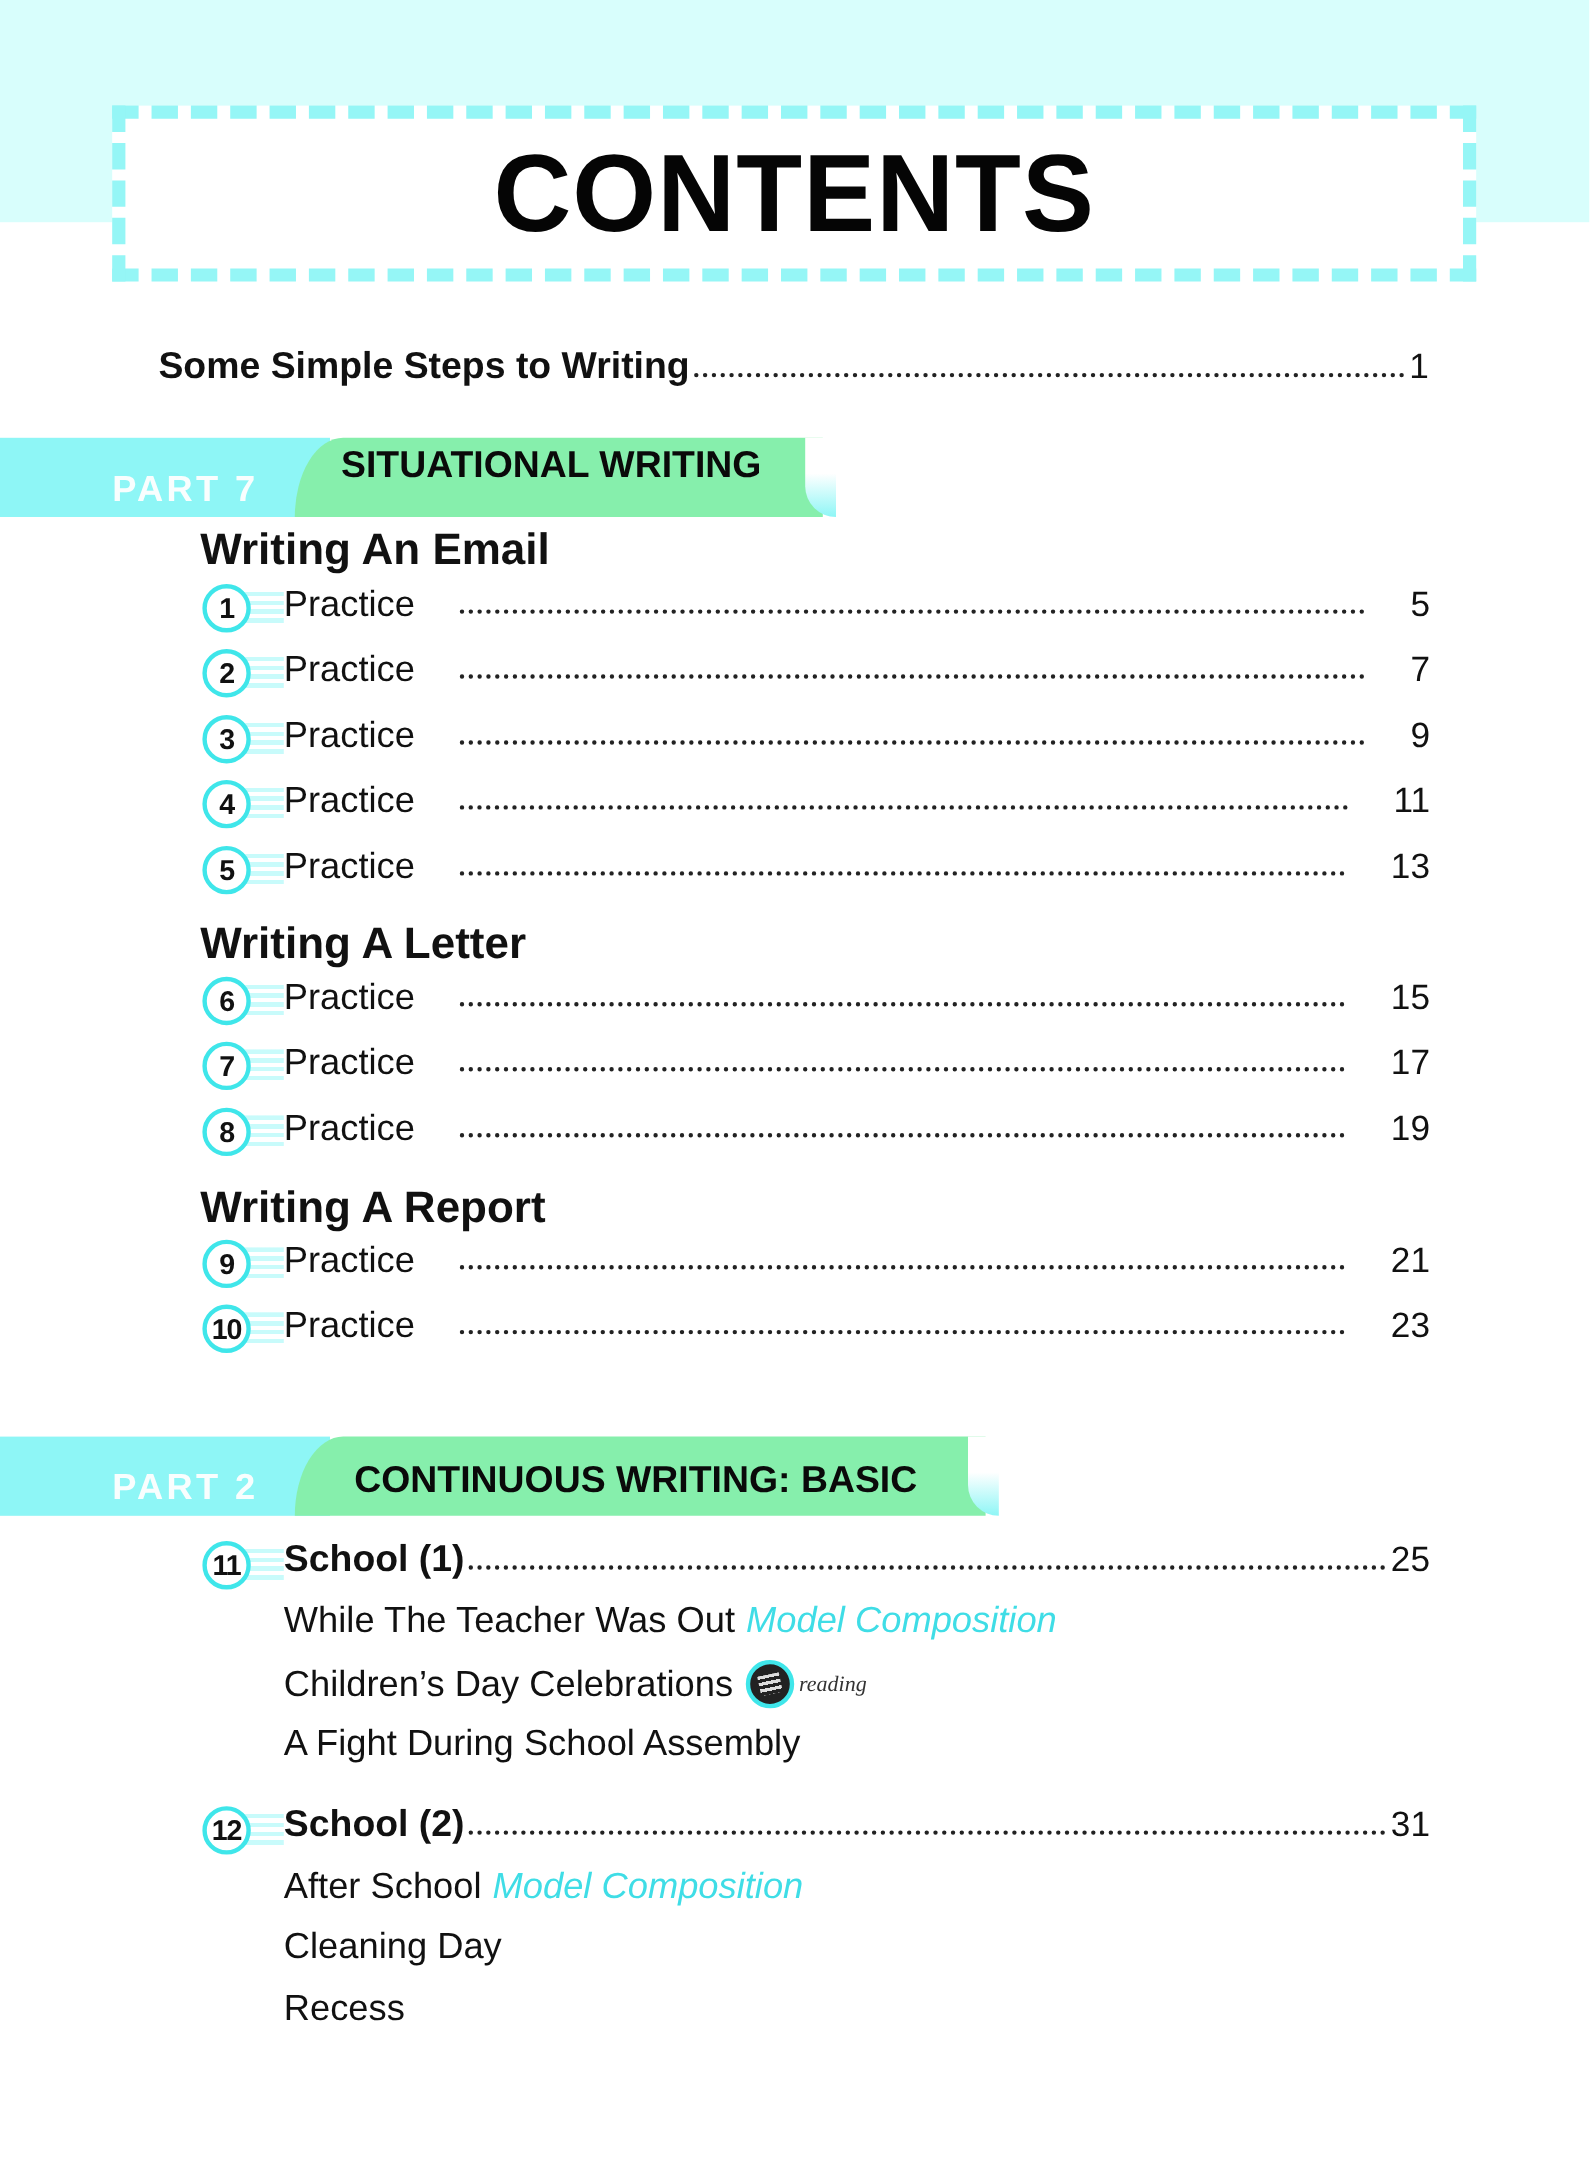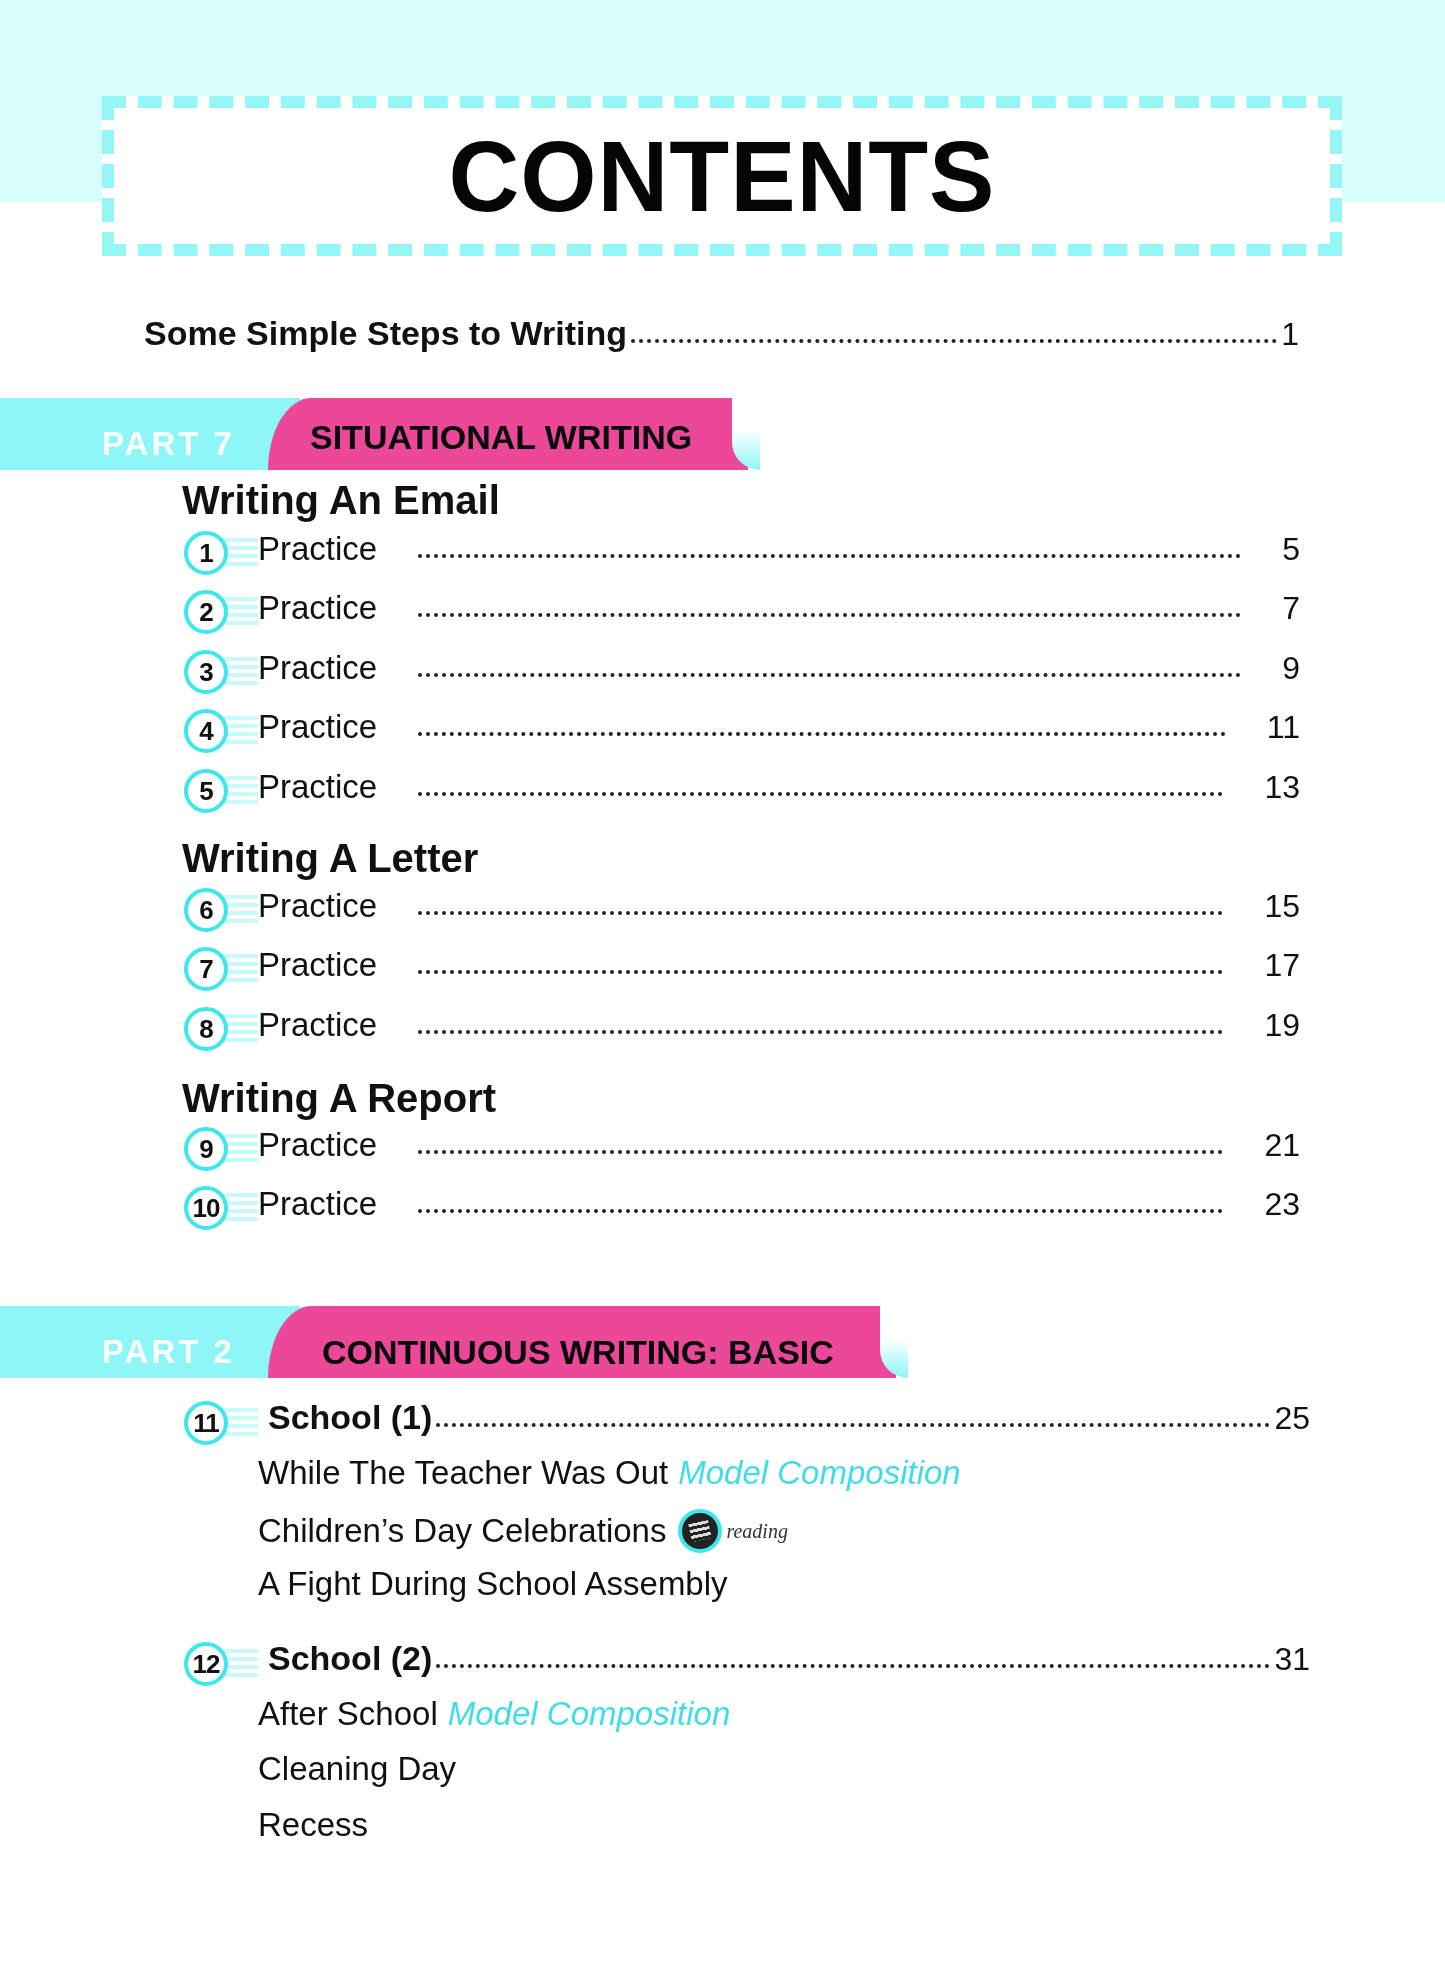--- a/index.html
+++ b/index.html
@@ -33,23 +33,23 @@
   .intro .page { font-size: 32px; }
 
   .part-band {
     position: absolute; left: 0; height: 72px; background: #8ef6f6;
   }
   .part-label {
     position: absolute; color: #fff; font-size: 33px; font-weight: bold; letter-spacing: 3px;
     font-family: "Liberation Sans", sans-serif; opacity: 0.95;
   }
   .part-tab {
-    position: absolute; height: 72px; background: #ec4899;
+    position: absolute; height: 72px; background: #86efac;
     border-radius: 44px 0 0 0 / 72px 0 0 0;
-    display: flex; align-items: center;
+    display: flex; 
   }
   .part-tab .cap {
     position: absolute; right: -12px; top: 0; width: 28px; height: 72px;
     background: linear-gradient(180deg, #ffffff 0%, #ffffff 45%, #8ef6f6 100%);
     border-radius: 0 0 0 40px;
   }
   .part-title { font-size: 34px; font-weight: bold; color: #0a0a0a; }
 
   .section-heading {
     position: absolute; left: 182px; font-size: 40px; font-weight: bold; color: #111;
@@ -59,21 +59,21 @@
     border: 4px solid #3fe6ea; border-radius: 50%; background: #fff;
     display: flex; align-items: center; justify-content: center;
     font-weight: bold; font-size: 26px; color: #111; letter-spacing: -1px;
   }
   .num-streak {
     position: absolute; width: 52px; height: 30px;
     background: repeating-linear-gradient(180deg, #c8fbfb 0 4px, #ffffff 4px 8px);
   }
   .practice { left: 258px; width: 1042px; font-size: 33px; font-weight: normal; gap: 37px; }
   .practice .page { font-size: 32px; }
-  .chapter { left: 268px; width: 1042px; font-size: 34px; font-weight: bold; justify-content: center; }
+  .chapter { left: 258px; width: 1042px; font-size: 34px; font-weight: bold; justify-content: center; }
   .chapter .page { font-size: 32px; }
   .sub-item { position: absolute; left: 258px; font-size: 33px; color: #111; white-space: nowrap; display: flex; align-items: center; }
   .model-tag { color: #3fdde6; font-style: italic; margin-left: 10px; }
   .reading-icon {
     display: inline-block; width: 36px; height: 36px; border-radius: 50%;
     background: #222; border: 4px solid #3fe6ea; margin-left: 12px; position: relative;
   }
   .reading-icon::before {
     content: ""; position: absolute; left: 8px; top: 9px; width: 20px; height: 18px;
     background: repeating-linear-gradient(180deg, #ddd 0 3px, transparent 3px 6px);

